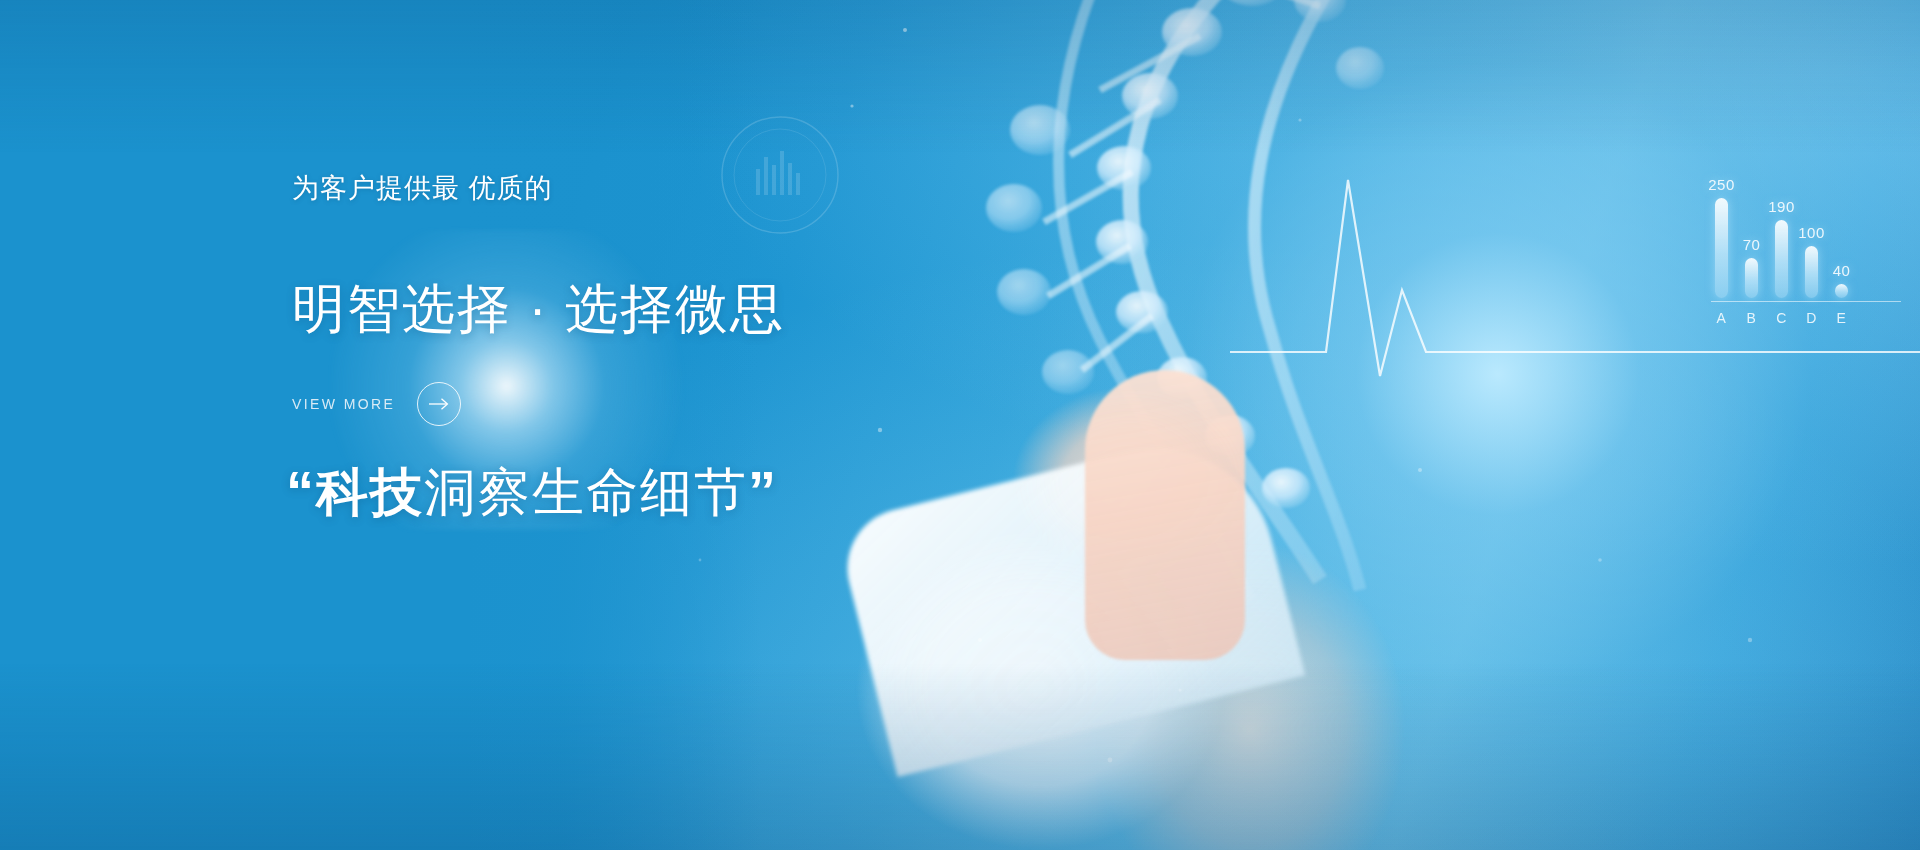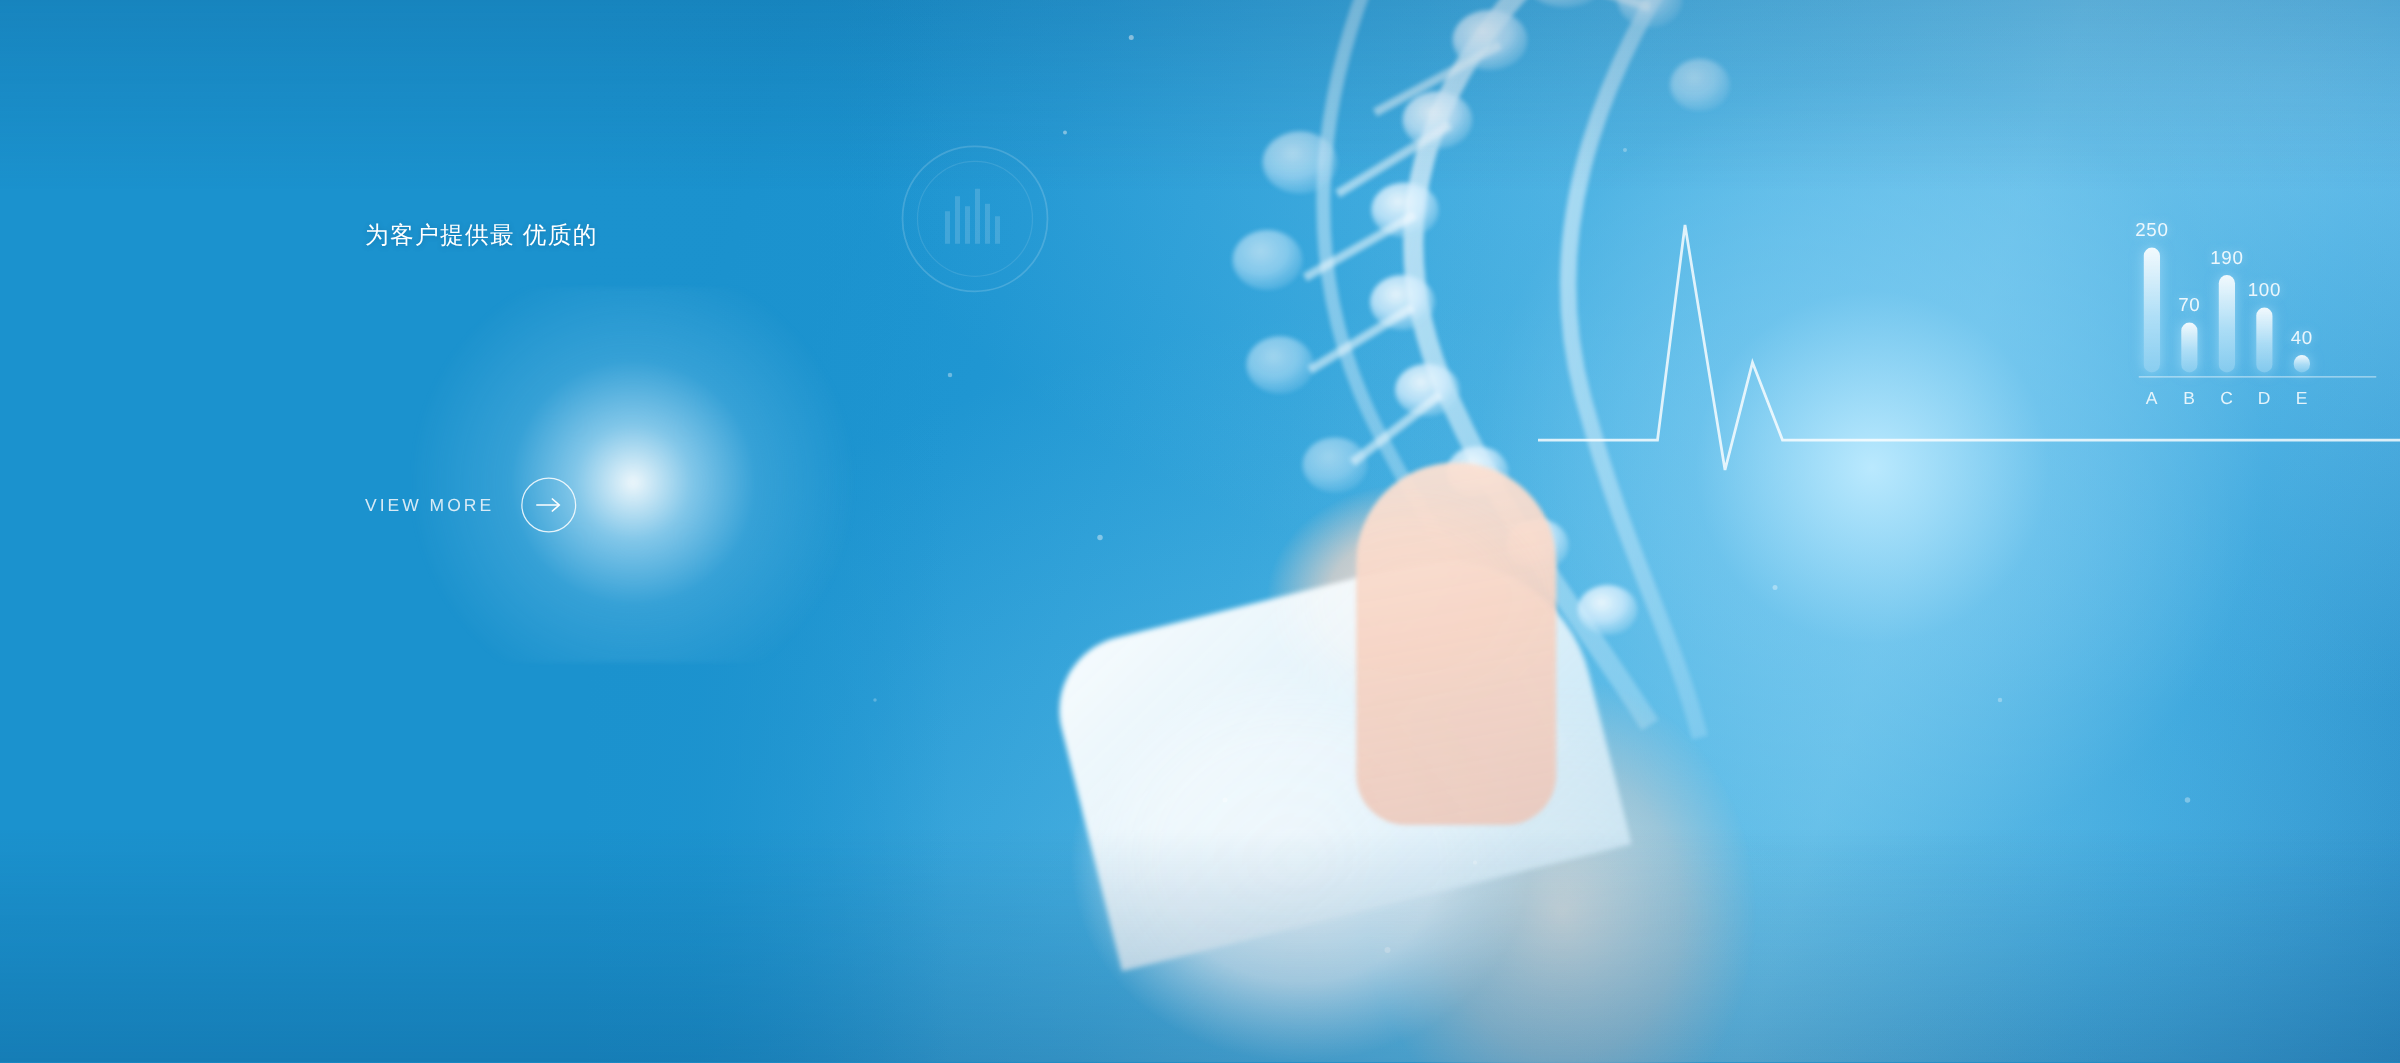--- a/index.html
+++ b/index.html
@@ -94,21 +94,21 @@
   .emblem { position:absolute; left:700px; top:95px; width:160px; height:160px; opacity:0.30; }
 
   
   .dots { position:absolute; inset:0; pointer-events:none; }
 
   
   .content { position:absolute; left:292px; top:0; width:620px; height:850px; }
 
   .subtitle {
     position:absolute; top:168px; left:0; width:620px;
-    color:#ffffff; font-size:19px; line-height:41px; font-weight:400;
+    color:#ffffff; font-size:27px; line-height:41px; font-weight:400;
     letter-spacing:1px;
     text-shadow:0 1px 4px rgba(12,76,122,0.35);
   }
   .subtitle span { display:block; }
 
   .headline {
     position:absolute; top:276px; left:0; width:620px;
     color:#ffffff; font-size:53px; font-weight:400; line-height:66px;
     letter-spacing:2px; white-space:nowrap;
     text-shadow:0 2px 8px rgba(12,76,122,0.32);
@@ -271,26 +271,30 @@
   </div>
 
   <div class="vignette"></div>
 
   <div class="content">
 
     <div class="subtitle">
       <span>为客户提供最 优质的</span>
     </div>
 
+    <div class="headline">明智选择 · 选择微思</div>
 
     <div class="cta">
       <span class="cta-label">VIEW MORE</span>
       <span class="cta-circle">
         <svg width="22" height="14" viewBox="0 0 22 14">
           <line x1="1" y1="7" x2="19" y2="7" stroke="#ffffff" stroke-width="1.3"></line>
           <polyline points="13.5,1.8 19.4,7 13.5,12.2" stroke="#ffffff" stroke-width="1.3" fill="none"></polyline>
         </svg>
       </span>
     </div>
 
+    <div class="quote">
+      <span class="mark">“</span><span class="strong">科技</span><span class="light">洞察生命细节</span><span class="mark">”</span>
+    </div>
 
   </div>
 </div>
 
 </body></html>

